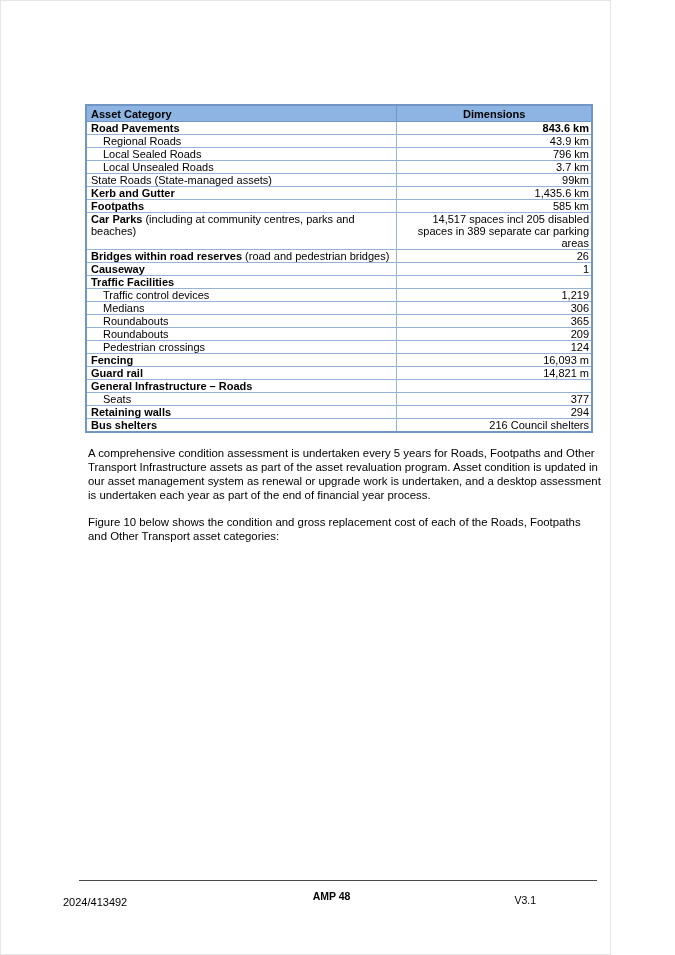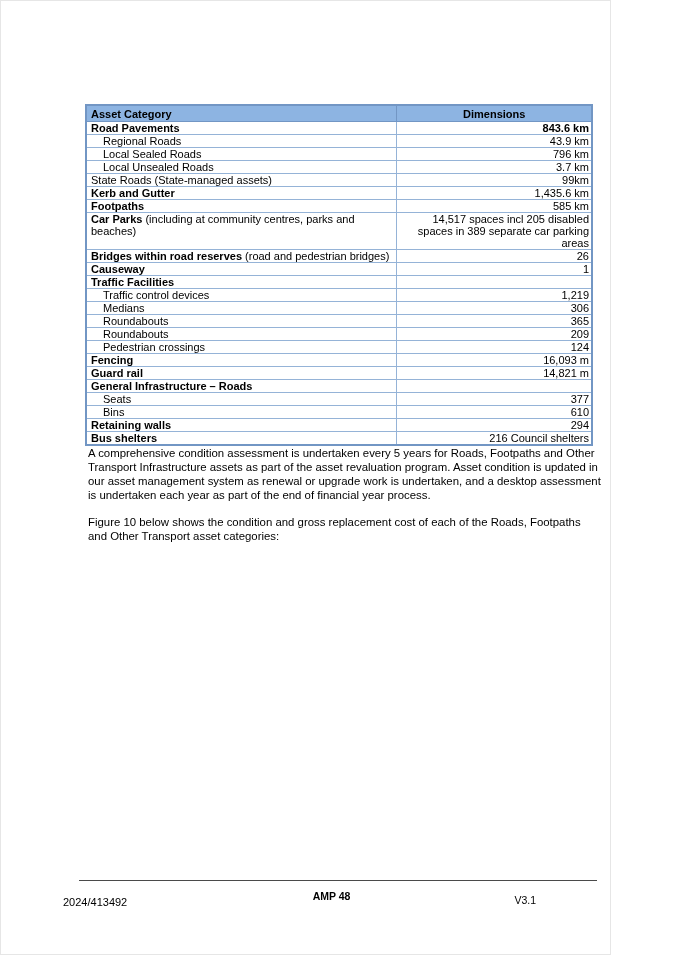--- a/index.html
+++ b/index.html
@@ -187,24 +187,20 @@
         </tr>
         <tr>
           <td class="cat"><span class="b">General Infrastructure – Roads</span></td>
           <td class="val"></td>
         </tr>
         <tr>
           <td class="cat indent"><span>Seats</span></td>
           <td class="val">377</td>
         </tr>
         <tr>
-          <td class="cat indent"><span>Bins</span></td>
-          <td class="val">610</td>
-        </tr>
-        <tr>
           <td class="cat"><span class="b">Retaining walls</span></td>
           <td class="val">294</td>
         </tr>
         <tr>
           <td class="cat"><span class="b">Bus shelters</span></td>
           <td class="val">216 Council shelters</td>
         </tr>
       </tbody>
   </table>
 

